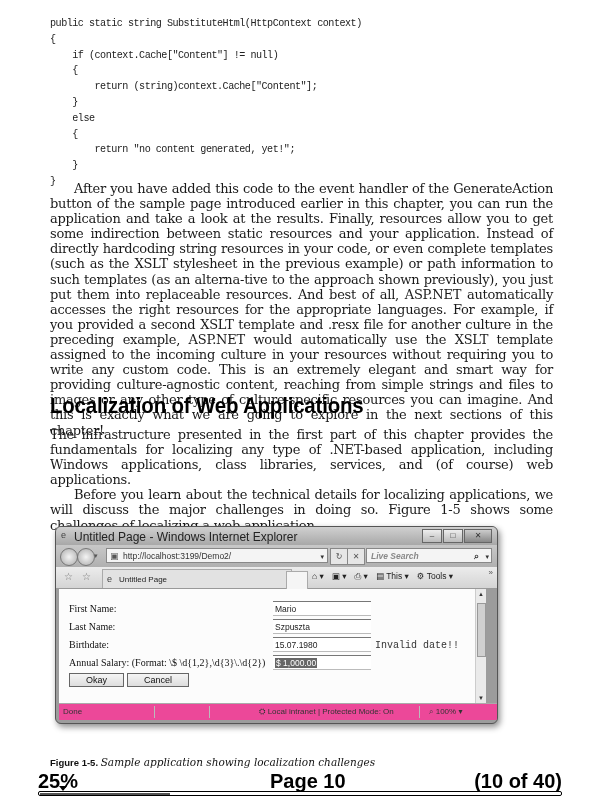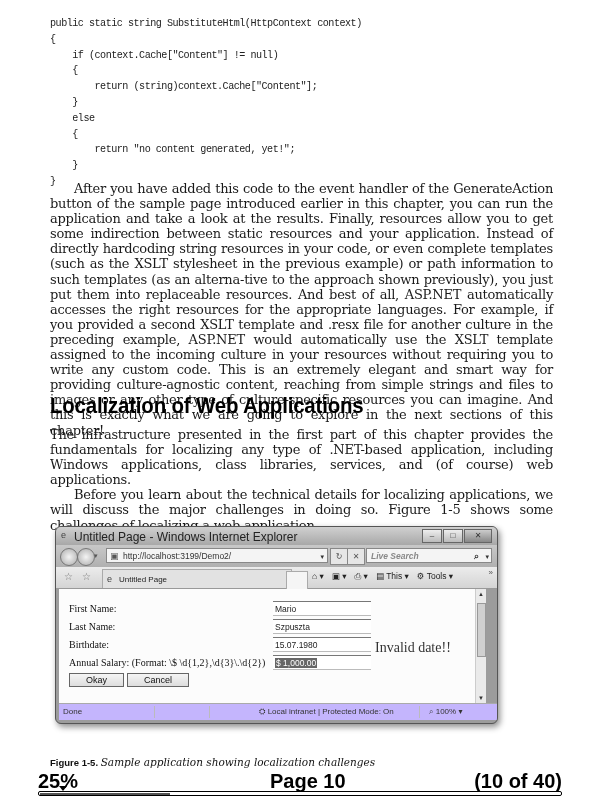--- a/index.html
+++ b/index.html
@@ -35,28 +35,28 @@
   .tab .ic { position:absolute; left:4px; top:0; font-size:9px; color:#444; }
   .newtab { position:absolute; left:230px; top:4px; width:20px; height:17px; border:1px solid #aaa; background:#f5f5f5; }
   .tools { position:absolute; left:256px; top:4px; font-size:8.5px; color:#222; display:flex; gap:8px; white-space:nowrap; }
   .chev { position:absolute; right:4px; top:1px; font-size:8px; color:#555; }
   .content { position:absolute; left:3px; top:62px; width:427px; height:114px; background:#fcfcfc; }
   .form { position:absolute; left:10px; top:12px; font-family:"Liberation Serif", "DejaVu Serif", serif; font-size:10px; color:#111; }
   .frow { position:relative; height:18px; }
   .flabel { position:absolute; left:0; top:2px; white-space:nowrap; }
   .finput { position:absolute; left:204px; top:0px; width:98px; height:15px; border-top:1px solid #777; border-bottom:1px solid #bbb; font-family:"Liberation Sans", "DejaVu Sans", sans-serif; font-size:8.5px; line-height:15px; padding-left:2px; box-sizing:border-box; color:#222; background:#fff; }
   .finput .sel { background:#666; color:#fff; padding:0 1px; }
-  .ferr { position:absolute; left:306px; top:3px; white-space:nowrap; font-size:14px; color:#333; }
+  .ferr { position:absolute; left:306px; top:3px; white-space:nowrap; font-size:10px; color:#333;font-family:Liberation Mono, monospace; }
   .fbtns { position:relative; height:18px; }
   .fbtn { display:inline-block; border:1px solid #666; background:linear-gradient(#f5f5f5,#ddd); font-family:"Liberation Sans", "DejaVu Sans", sans-serif; font-size:9px; padding:1px 16px; margin-right:3px; color:#111; }
   .vscroll { position:absolute; right:0; top:0; width:10px; height:100%; background:#eaeaea; border-left:1px solid #ccc; }
   .vscroll .up { position:absolute; top:2px; left:2px; font-size:6px; color:#333; }
   .vscroll .down { position:absolute; bottom:2px; left:2px; font-size:6px; color:#333; }
   .vscroll .thumb { position:absolute; top:14px; left:1px; width:7px; height:52px; background:#d0d0d0; border:1px solid #999; }
-  .statusbar { position:absolute; left:3px; top:176px; width:441px; height:16px; background:#c4b5fd; border-top:1px solid #aaa; font-size:8px; line-height:16px; color:#333; }
+  .statusbar { position:absolute; left:3px; top:176px; width:441px; height:16px; background:#ec4899; border-top:1px solid #aaa; font-size:8px; line-height:16px; color:#333; }
   .statusbar .done { position:absolute; left:4px; }
   .statusbar .zone { position:absolute; left:200px; white-space:nowrap;text-align:right; }
   .statusbar .zoom { position:absolute; left:370px; white-space:nowrap; }
   .statusbar .sep { position:absolute; top:2px; width:1px; height:12px; background:#bbb; }
   .caption { position:absolute; left:50px; top:756px; font-size:10.5px; color:#111; }
   .caption .lbl { font-family:"Liberation Sans", "DejaVu Sans", sans-serif; font-weight:bold; font-size:9.5px; }
   .caption .txt { font-family:"DejaVu Serif", "Liberation Serif", serif; font-style:italic; font-size:10.5px; }
   .footer { position:absolute; left:38px; top:770px; width:524px; height:20px; font-family:"Liberation Sans", "DejaVu Sans", sans-serif; font-weight:bold; font-size:20px; color:#000; }
   .footer .pct { position:absolute; left:0; top:0; }
   .footer .pg { position:absolute; left:232px; top:0; }

